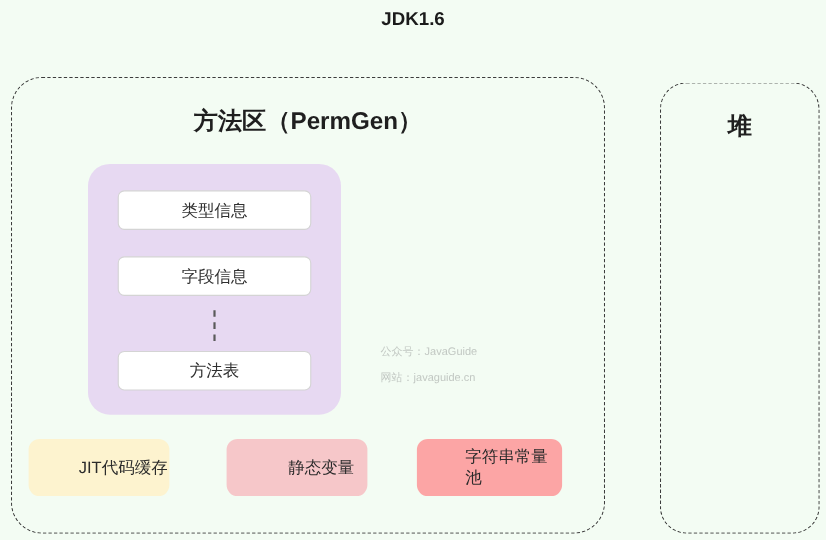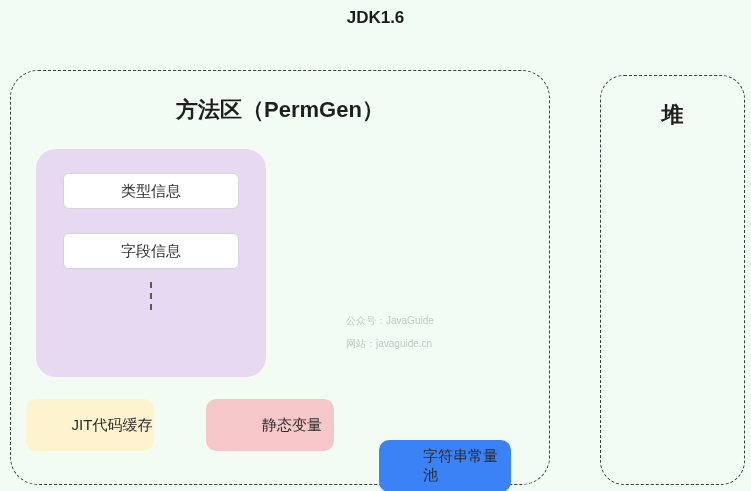--- a/index.html
+++ b/index.html
@@ -128,38 +128,39 @@
 </style>
 </head>
 <body>
 
 <div class="abs page-title">JDK1.6</div>
 
 <div class="abs dashed-region method-area">
 
   <div class="abs region-title">方法区（PermGen）</div>
 
-  <div class="abs class-info-group" style="background-color: rgb(231, 217, 242);">
+  <div class="abs class-info-group" style="background-color: rgb(231, 217, 242); margin-left: 44px;">
 
     <div class="abs inner-box inner-box-1">类型信息</div>
 
     <div class="abs inner-box inner-box-2">字段信息</div>
 
     <div class="abs v-ellipsis"></div>
 
+    <div class="abs inner-box inner-box-3">方法表</div>
   </div>
 
 
   <div class="abs watermark">
     <div>公众号：JavaGuide</div>
     <div>网站：javaguide.cn</div>
   </div>
 
   <div class="abs pool-box bottom-box jit-box" style="background-color: rgb(253, 243, 207);">JIT代码缓存</div>
 
   <div class="abs pool-box bottom-box static-box" style="background-color: rgb(246, 199, 201);">静态变量</div>
 
-  <div class="abs pool-box bottom-box string-box" style="background-color: #3b82f6; margin-top: 41px;">字符串常量池</div>
+  <div class="abs pool-box bottom-box string-box" style="background-color: #fca5a5;">字符串常量池</div>
 </div>
 
 <div class="abs dashed-region heap-area">
   <div class="abs region-title">堆</div>
 </div>
 
 </body></html>

